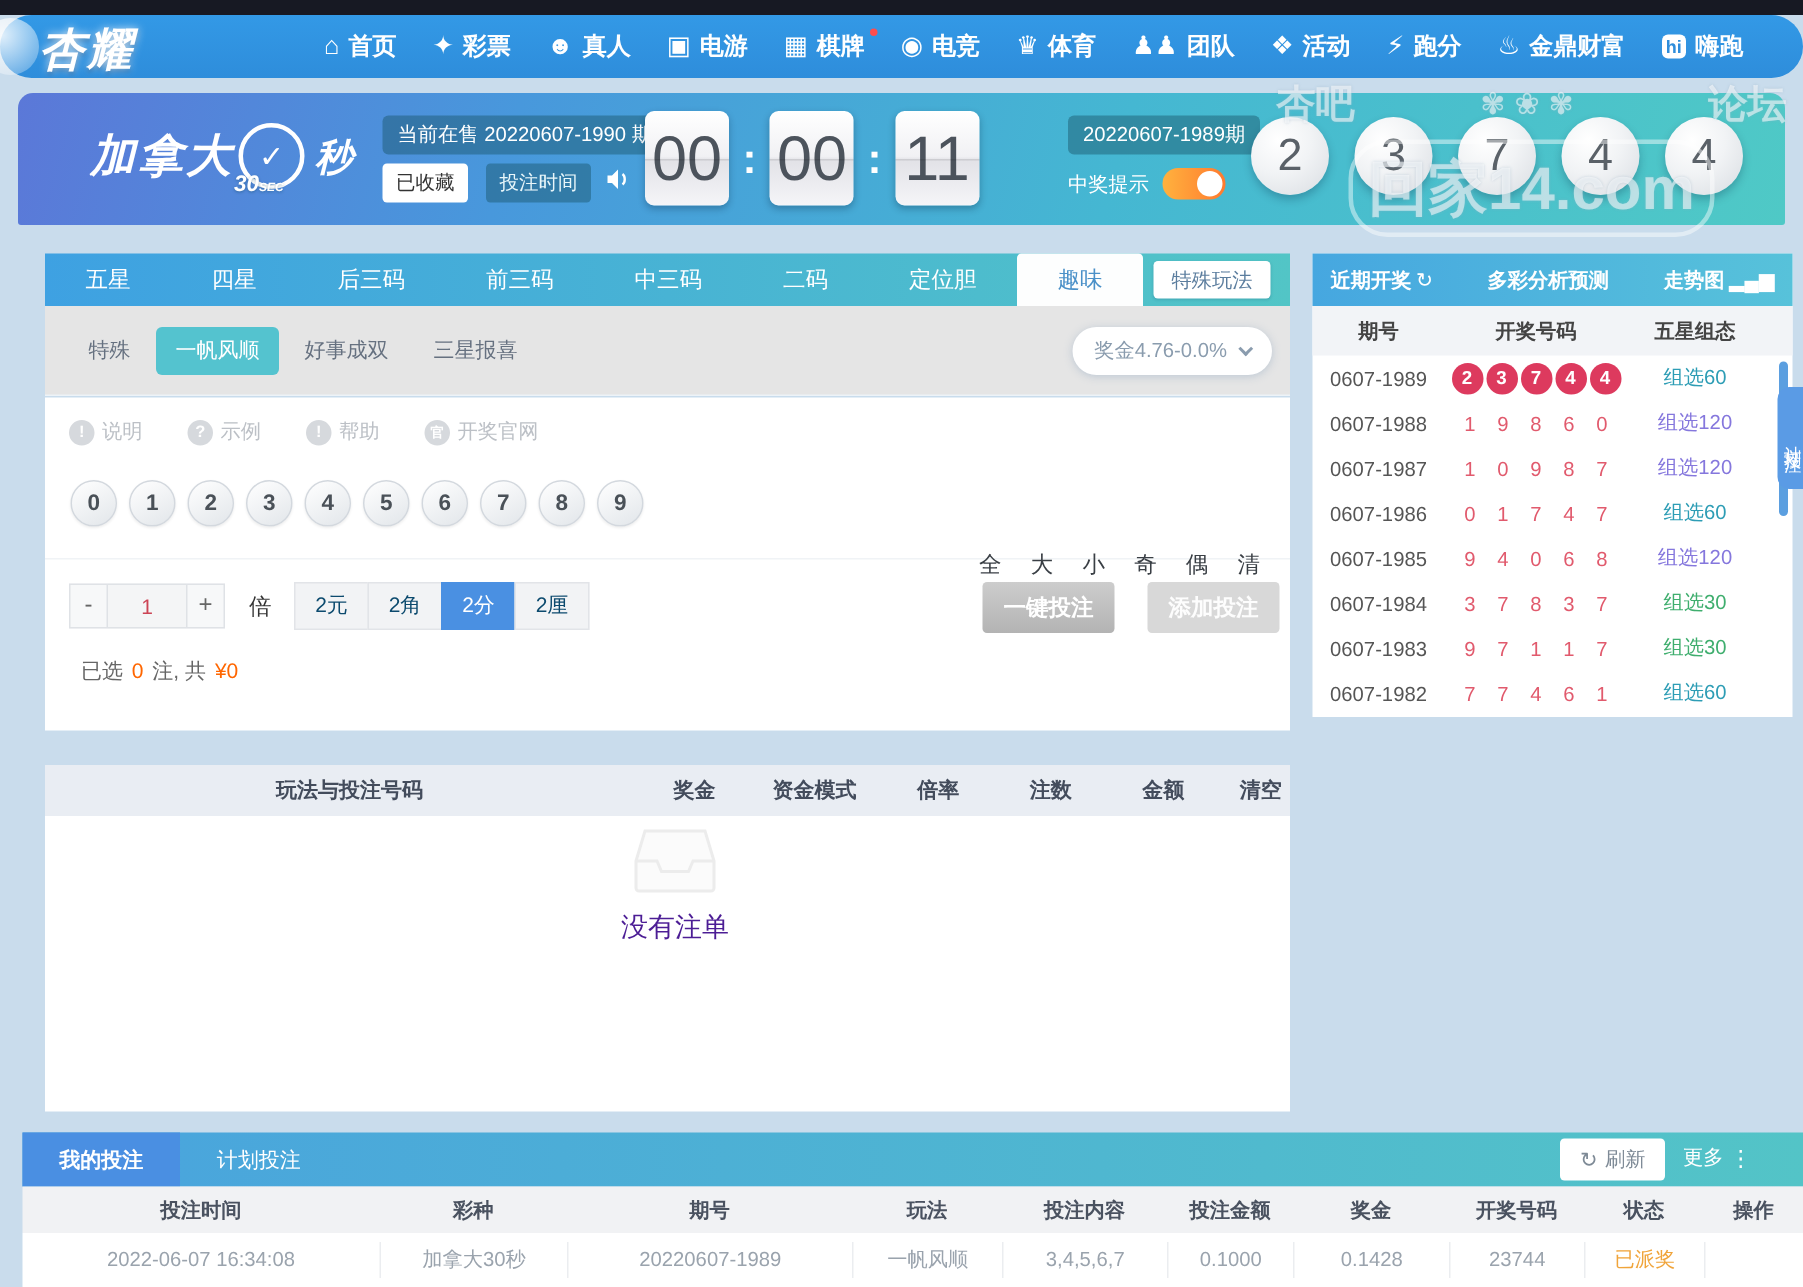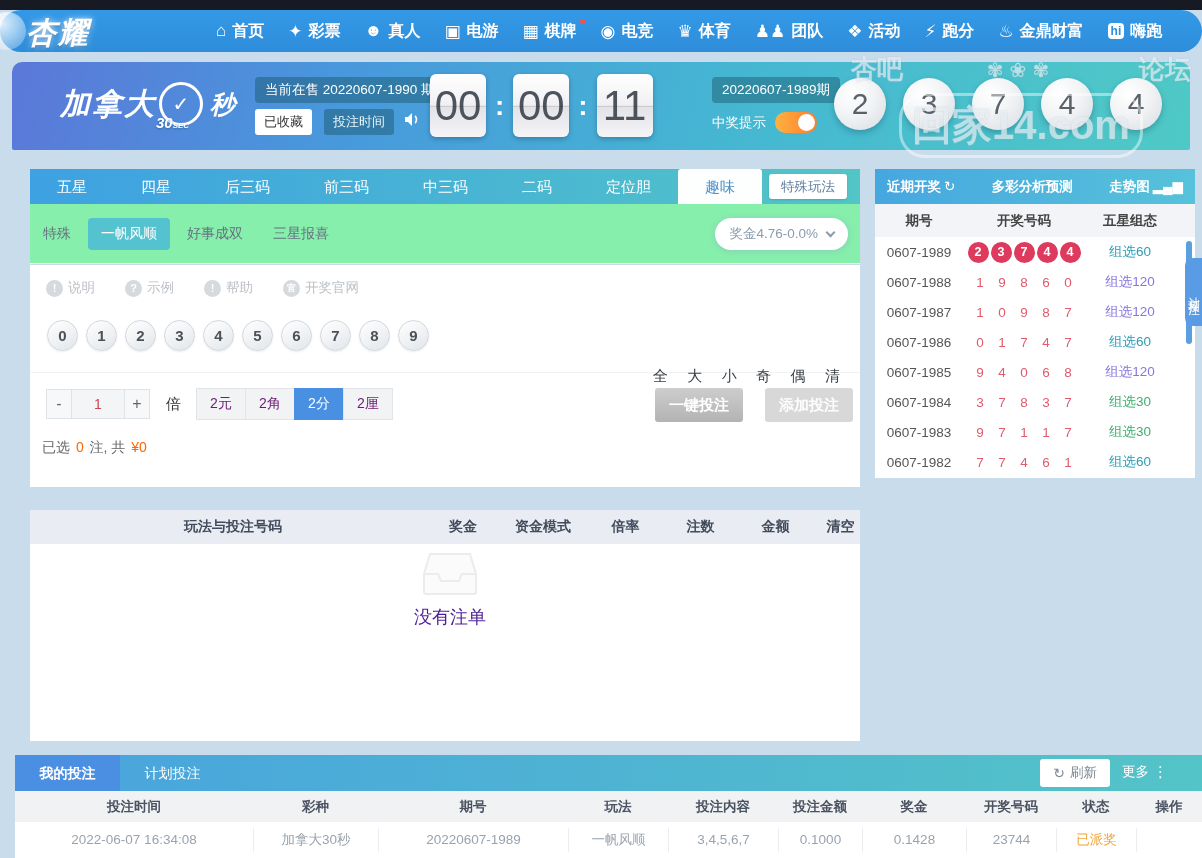--- a/index.html
+++ b/index.html
@@ -73,22 +73,22 @@
 
   
   .tabbar { position:absolute; left:30px; top:169px; width:830px; height:35px;
             background:linear-gradient(90deg,#3ea1e2,#52c5c6); display:flex; }
   .tab { padding:0 27px; line-height:35px; color:#fff; font-size:15px; cursor:pointer; }
   .tab.active { background:#fdfefe; color:#4a90c8; border-radius:3px 3px 0 0; }
   .special-btn { position:absolute; right:13px; top:5px; height:25px; line-height:25px; background:#fff;
                  border-radius:3px; padding:0 12px; color:#5b7d9e; font-size:13.5px; cursor:pointer;
                  box-shadow:0 1px 2px rgba(0,40,80,.15); }
 
-  .subtabs { position:absolute; left:30px; top:204px; width:830px; height:60px; background:#86efac;
-             border-bottom:1px solid #edf3f8; display:flex; align-items:center; padding-left:0; }
+  .subtabs { position:absolute; left:30px; top:204px; width:830px; height:60px; background:#e5e5e5;
+             border-bottom:1px solid #edf3f8; display:flex; align-items:center; padding-left:16px; }
   .subtab { color:#667180; font-size:14px; padding:7px 13px; margin-right:4px; cursor:pointer; }
   .subtab.active { background:#54c3cf; color:#fff; border-radius:4px; }
   .bonus-dd { position:absolute; right:12px; top:14px; background:#fff; border-radius:17px; height:32px;
               display:flex; align-items:center; padding:0 14px; color:#8a9cae; font-size:13.5px;
               box-shadow:0 1px 6px rgba(140,165,190,.45); cursor:pointer; }
   .chev { display:inline-block; width:7px; height:7px; border-right:2px solid #8a9cae;
           border-bottom:2px solid #8a9cae; transform:rotate(45deg); margin-left:9px; margin-top:-4px; }
 
   
   .betbody { position:absolute; left:30px; top:265px; width:830px; height:222px; background:#fff; }
@@ -106,29 +106,29 @@
   .filters span { margin-left:15px; color:#3a3f45; font-size:15px; cursor:pointer; }
   .bb-divider { margin-top:21px; border-top:1px solid #f0f3f6; }
   .controls { display:flex; align-items:center; padding-left:16px; margin-top:15px; position:relative; }
   .stp-btn { width:26px; height:30px; background:#f7f8f9; border:1px solid #dfe2e6; color:#666;
              font-size:16px; display:flex; align-items:center; justify-content:center; cursor:pointer; }
   .stp-val { width:52px; height:30px; background:#f4f5f6; border:1px solid #dfe2e6; border-left:none;
              border-right:none; text-align:center; color:#cc4455; font-size:14px;
              font-family:"Liberation Sans",sans-serif; }
   .mult { margin:0 16px; color:#333; font-size:15px; }
   .mode { width:50px; height:32px; background:#f2f3f5; border:1px solid #e2e4e8; margin-left:-1px;
-          color:#701a75; font-size:14px; display:flex; align-items:center; justify-content:center; cursor:pointer; }
+          color:#0c4a6e; font-size:14px; display:flex; align-items:center; justify-content:center; cursor:pointer; }
   .mode.active { background:#4a90e2; border-color:#4a90e2; color:#fff; }
   .btn-once { position:absolute; left:625px; top:0; width:88px; height:34px; border-radius:3px;
               background:linear-gradient(#cdcdcd,#b3b3b3); color:#fff; font-size:15px; font-weight:bold;
               display:flex; align-items:center; justify-content:center; cursor:pointer; }
   .btn-add { position:absolute; left:735px; top:0; width:88px; height:34px; border-radius:3px;
              background:#d8d8d8; color:#fdfdfd; font-size:15px; font-weight:bold;
              display:flex; align-items:center; justify-content:center; cursor:pointer; }
-  .selinfo { padding-left:12px; margin-top:19px; color:#666; font-size:14px; }
+  .selinfo { padding-left:24px; margin-top:19px; color:#666; font-size:14px; }
   .selinfo b { color:#ff6600; font-weight:normal; padding:0 2px; }
 
   
   .betslip { position:absolute; left:30px; top:510px; width:830px; height:231px; background:#fff; }
   .bs-head { height:34px; background:#e9edf3; display:flex; align-items:center; color:#434c5c;
              font-size:14px; font-weight:bold; }
   .bs-head div { text-align:center;padding-left:16px; }
   .bsc0{width:390px;} .bsc1{width:70px;} .bsc2{width:90px;} .bsc3{width:75px;}
   .bsc4{width:75px;} .bsc5{width:75px;} .bsc6{width:55px;}
   .bs-empty { position:absolute; left:330px; top:42px; width:180px; text-align:center; }

